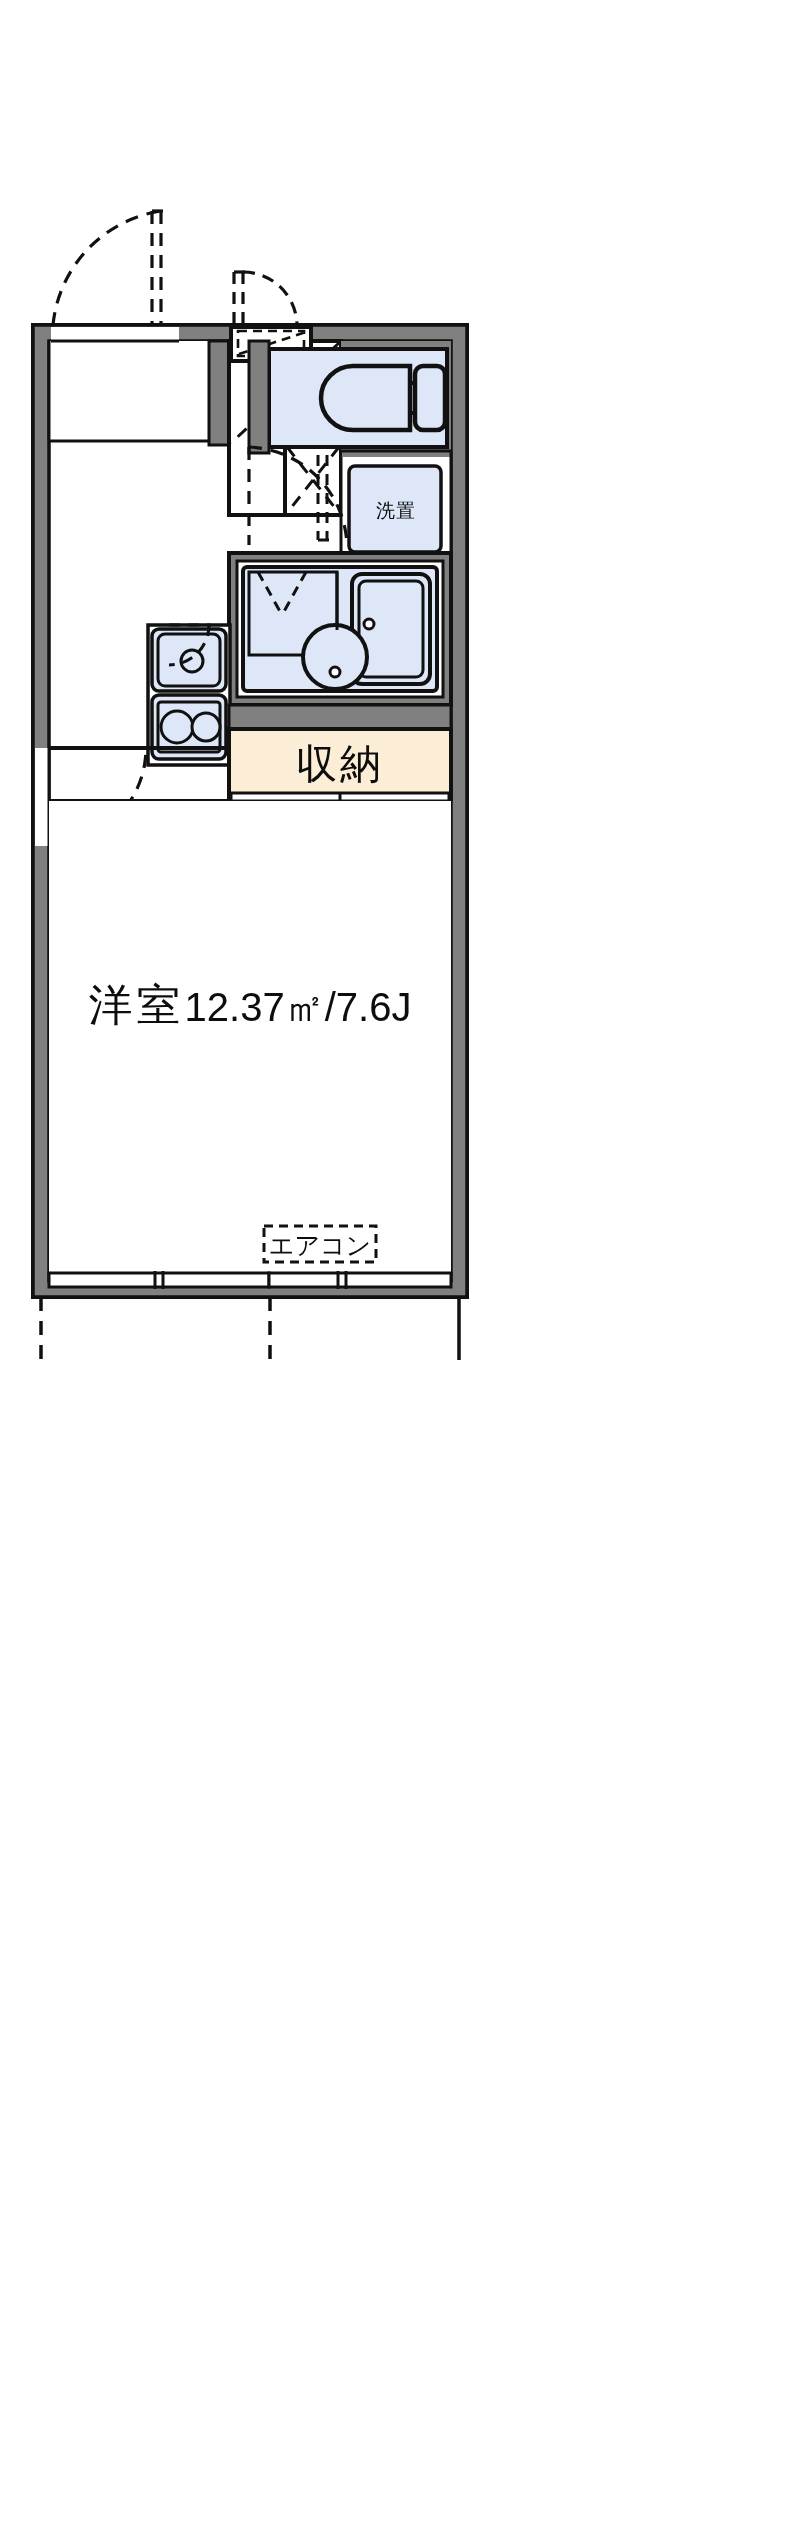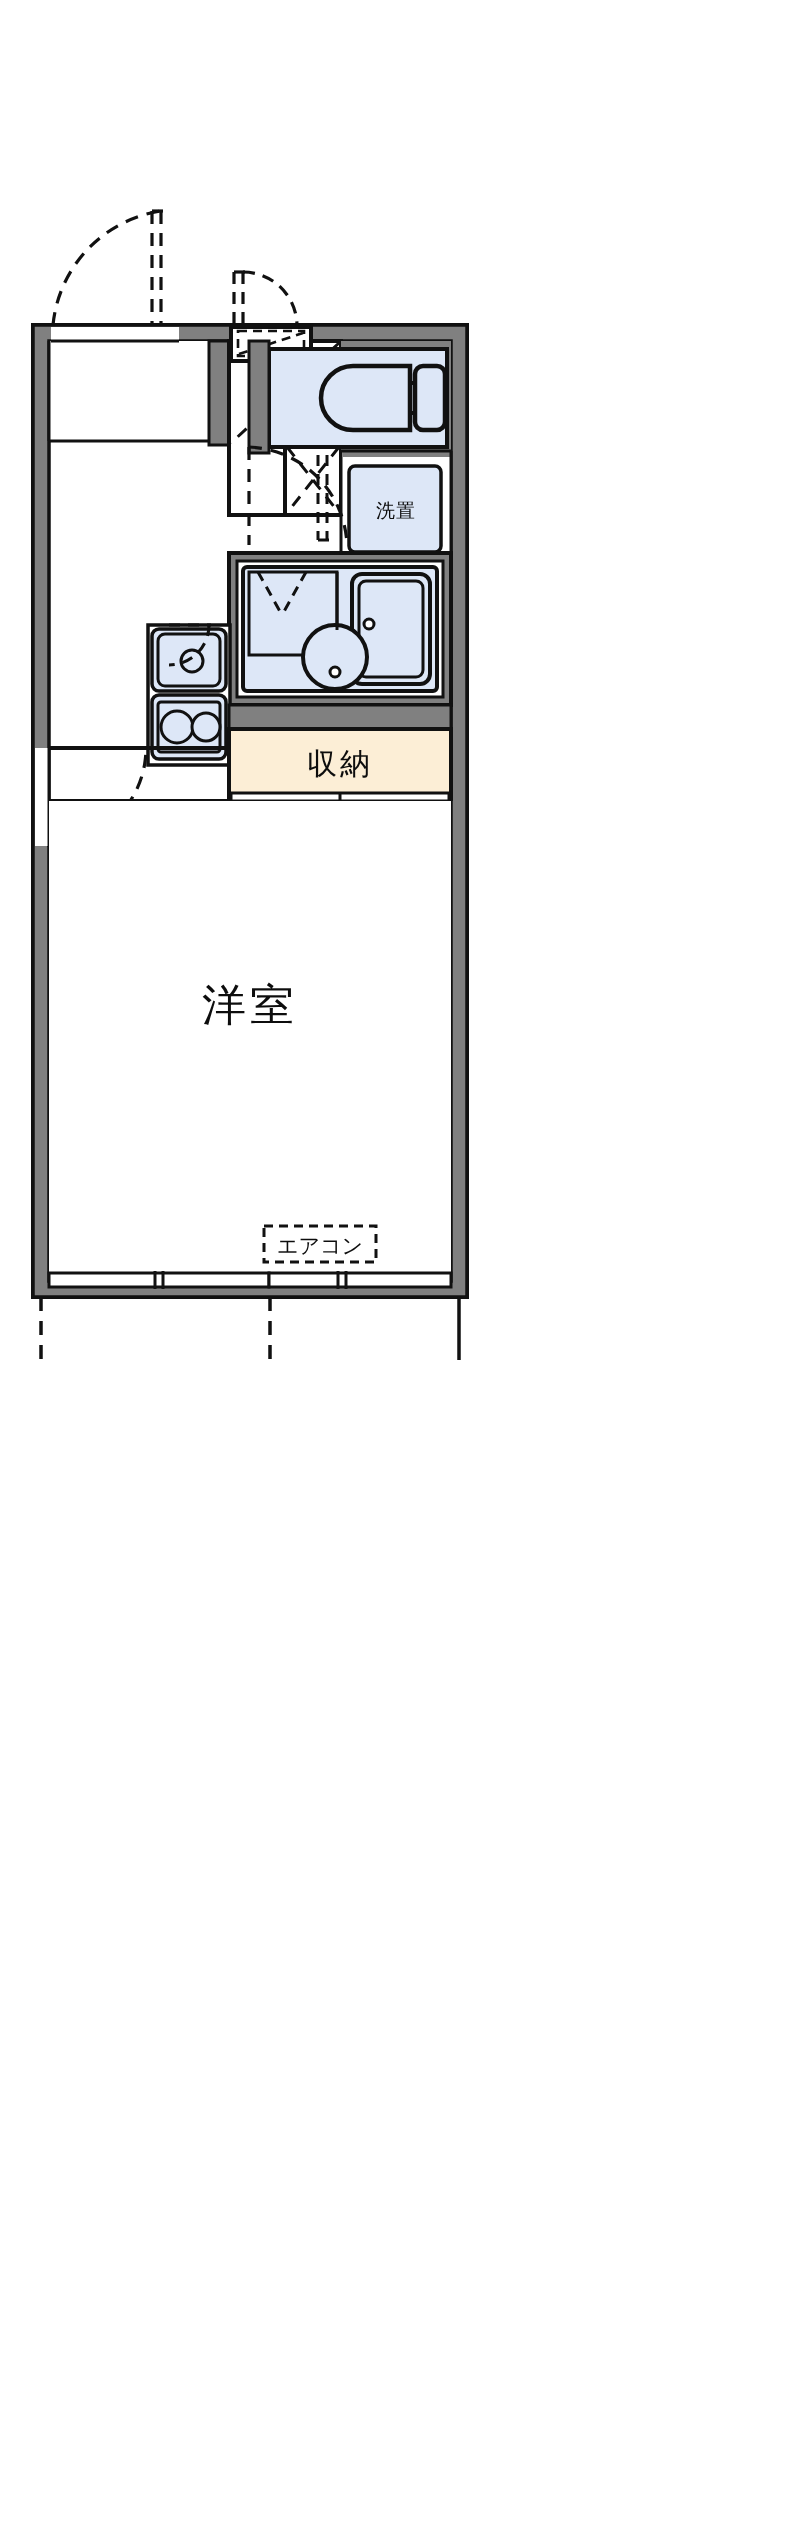--- a/index.html
+++ b/index.html
@@ -163,21 +163,21 @@
 
   <g>
     <rect x="229" y="705" width="222" height="24" fill="#808080" stroke="#111111" stroke-width="3"></rect>
     <rect x="229" y="729" width="222" height="70" fill="#fceed6" stroke="#111111" stroke-width="4"></rect>
 
     <rect x="231" y="793" width="218" height="8" fill="#ffffff" stroke="#111111" stroke-width="3"></rect>
     <line x1="340" y1="793" x2="340" y2="801" stroke="#111111" stroke-width="3"></line>
   </g>
   <foreignObject x="229" y="735" width="222" height="58">
     <div xmlns="http://www.w3.org/1999/xhtml" style="width:222px;height:58px;display:flex;align-items:center;justify-content:center;
-                font-family:'Liberation Sans','DejaVu Sans',sans-serif;font-size:30px;color:#0d0d0d;
+                font-family:'Liberation Sans','DejaVu Sans',sans-serif;font-size:41px;color:#0d0d0d;
                 letter-spacing:3px;line-height:1;">収納</div>
   </foreignObject>
 
   <g fill="none" stroke="#111111" stroke-width="3.2" stroke-dasharray="13 9">
     <path d="M49,845 A97,97 0 0,0 146,748"></path>
     <line x1="49" y1="845" x2="146" y2="845"></line>
     <line x1="49" y1="836" x2="146" y2="836"></line>
     <line x1="49" y1="836" x2="49" y2="847"></line>
   </g>
 
@@ -193,29 +193,30 @@
   </g>
 
   <g>
     <rect x="49" y="801" width="402" height="480" fill="#ffffff" stroke="none"></rect>
   </g>
   <foreignObject x="49" y="940" width="402" height="130">
     <div xmlns="http://www.w3.org/1999/xhtml" style="width:402px;height:130px;display:flex;flex-direction:row;align-items:center;
                 justify-content:center;font-family:'Liberation Sans','DejaVu Sans',sans-serif;
                 color:#0d0d0d;line-height:1.1;">
       <div style="font-size:44px;letter-spacing:4px;">洋室</div>
+      <div style="font-size:40px;letter-spacing:0px;margin-top:4px;">12.37㎡/7.6J</div>
     </div>
   </foreignObject>
 
   <g>
     <rect x="264" y="1226" width="112" height="36" fill="#ffffff" stroke="#111111" stroke-width="3" stroke-dasharray="9 6"></rect>
   </g>
   <foreignObject x="264" y="1228" width="112" height="34">
     <div xmlns="http://www.w3.org/1999/xhtml" style="width:112px;height:34px;display:flex;align-items:center;justify-content:center;
-                font-family:'Liberation Sans','DejaVu Sans',sans-serif;font-size:21px;color:#0d0d0d;
+                font-family:'Liberation Sans','DejaVu Sans',sans-serif;font-size:25px;color:#0d0d0d;
                 letter-spacing:0px;line-height:1;">エアコン</div>
   </foreignObject>
 
   <g>
 
     <rect x="49" y="1273" width="220" height="14" fill="#ffffff" stroke="#111111" stroke-width="3"></rect>
     <rect x="269" y="1273" width="182" height="14" fill="#ffffff" stroke="#111111" stroke-width="3"></rect>
 
     <line x1="155" y1="1271" x2="155" y2="1289" stroke="#111111" stroke-width="3"></line>
     <line x1="163" y1="1271" x2="163" y2="1289" stroke="#111111" stroke-width="3"></line>

